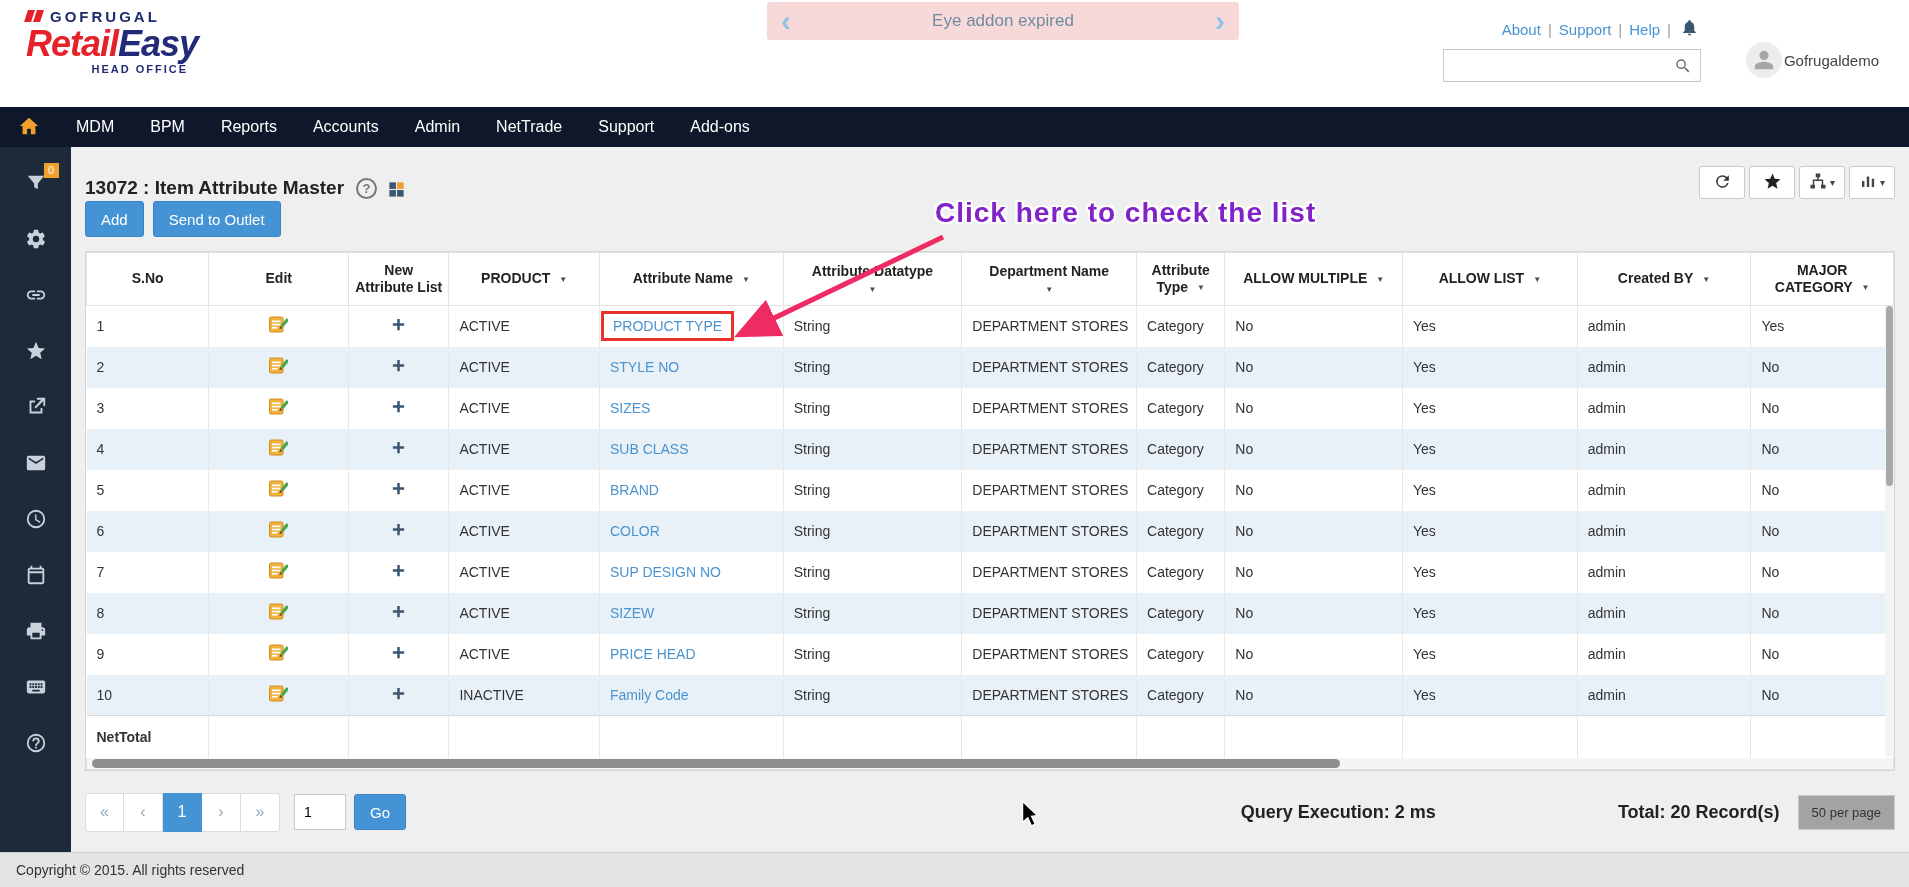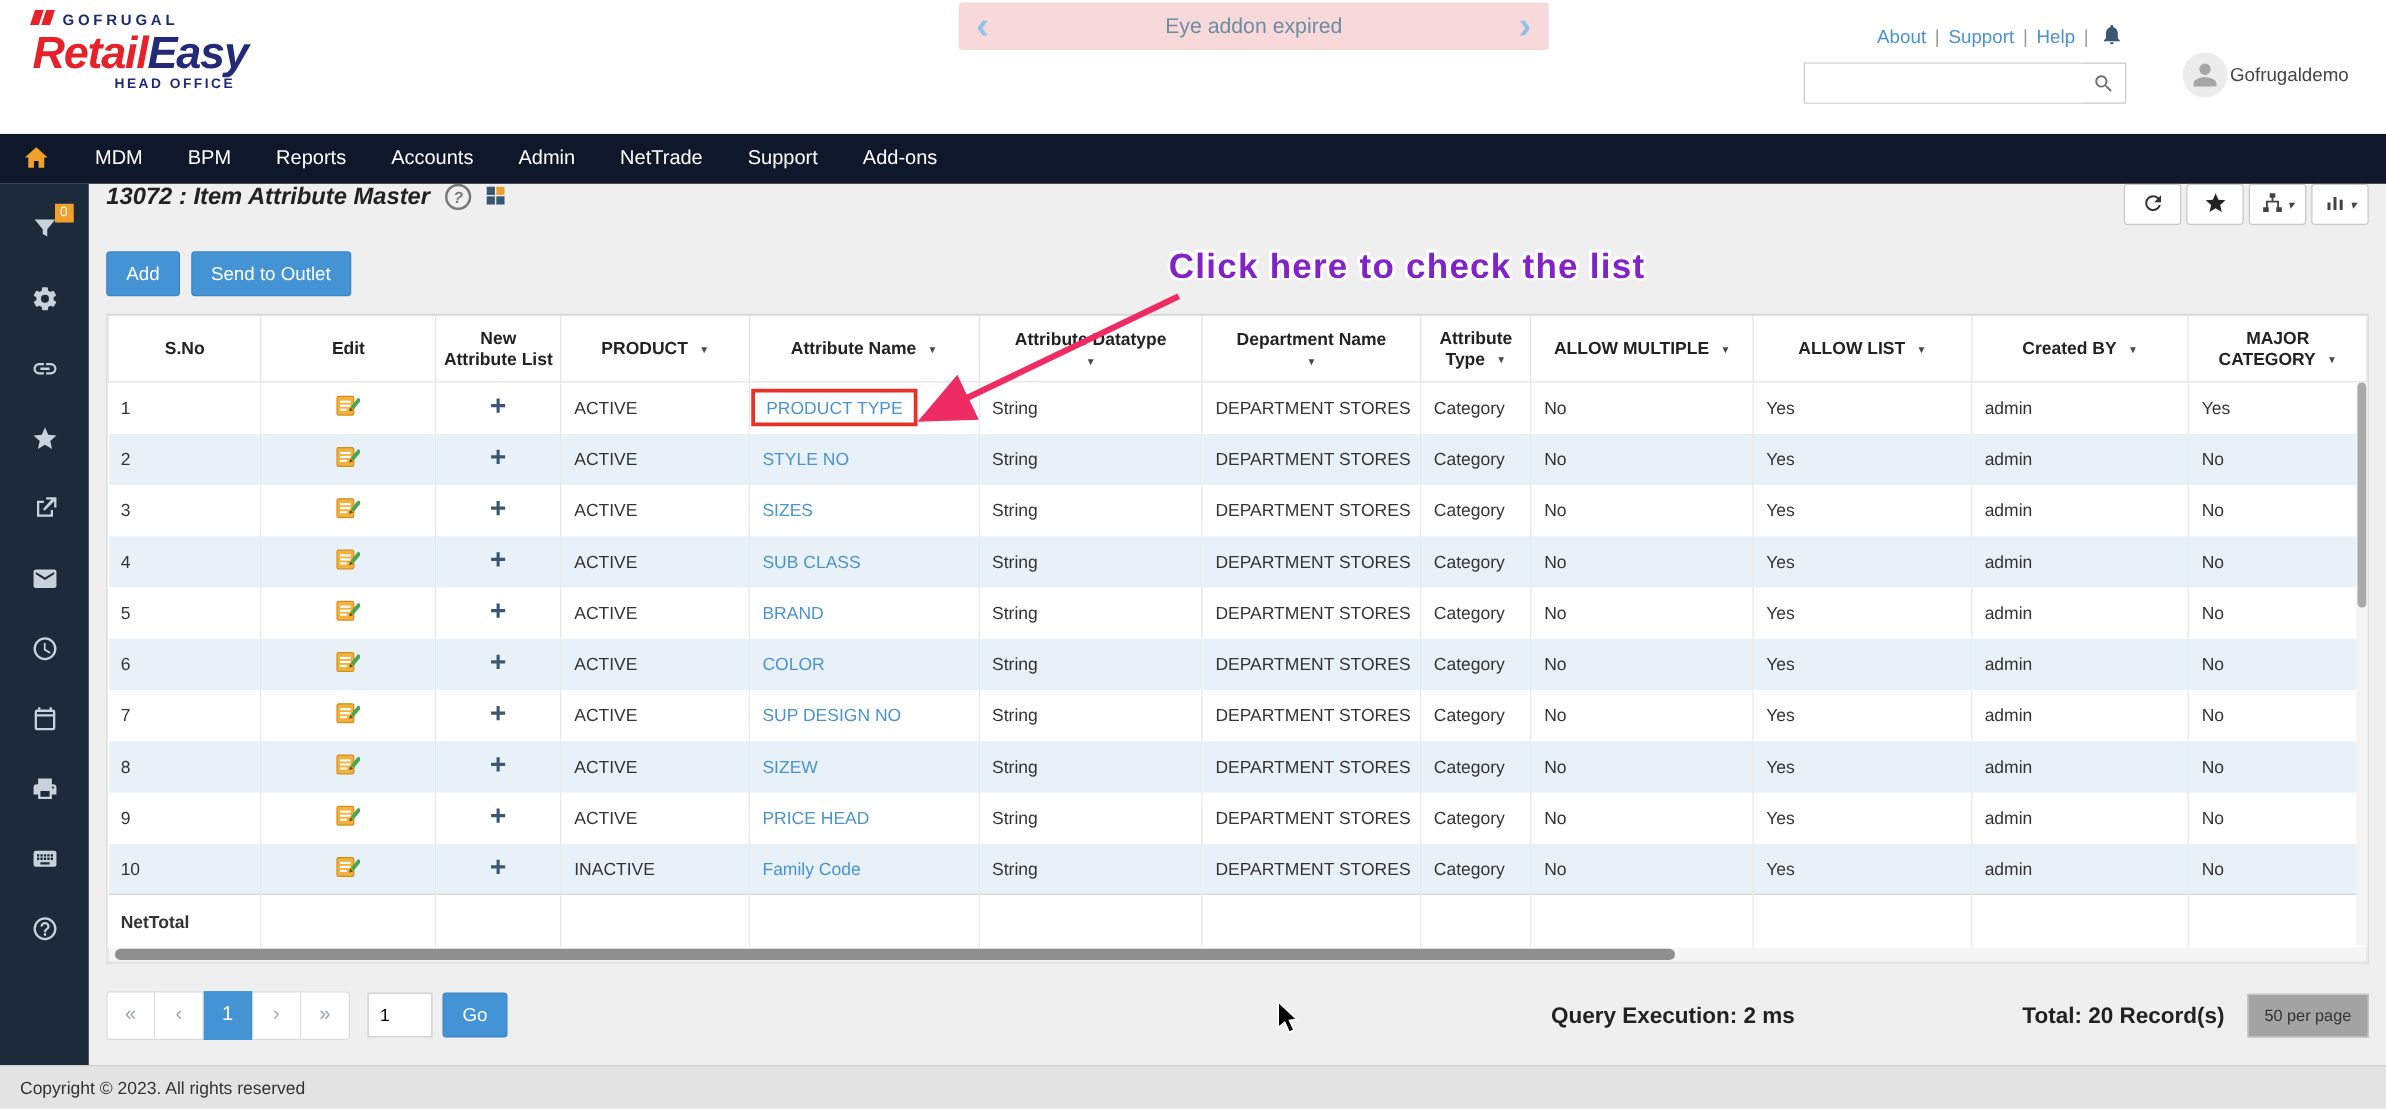--- a/index.html
+++ b/index.html
@@ -3,21 +3,21 @@
 <meta charset="utf-8">
 <style>
   * { margin:0; padding:0; box-sizing:border-box; }
   html,body { width:1909px; height:887px; overflow:hidden; }
   body { font-family:"Liberation Sans", sans-serif; font-size:14px; color:#333; background:#efefef; position:relative; }
   a { text-decoration:none; }
 
   
   .top-header { height:107px; background:#fff; position:relative; }
   .logo { position:absolute; left:26px; top:8px; }
-  .logo-top { font-size:12px; font-weight:bold; letter-spacing:3px; color:#1c2a6e; display:flex; align-items:center; gap:6px; }
+  .logo-top { font-size:15px; font-weight:bold; letter-spacing:3px; color:#1c2a6e; display:flex; align-items:center; gap:6px; }
   .logo-mark { display:inline-block; width:7px; height:12px; background:#e62129; transform:skewX(-18deg); margin-right:2px; }
   .logo-main { font-size:36px; font-weight:bold; font-style:italic; line-height:1.05; letter-spacing:-1px; }
   .logo-red { color:#e62129; } .logo-blue { color:#232a77; }
   .logo-sub { font-size:11px; font-weight:bold; letter-spacing:2px; color:#232a77; text-align:right; margin-right:10px; }
   .banner { position:absolute; left:767px; top:2px; width:472px; height:38px; background:#f7d9d9; border-radius:3px;
             display:flex; align-items:center; justify-content:space-between; padding:0 14px; }
   .banner-chev { color:#8fc3e8; font-size:30px; font-weight:bold; line-height:1; cursor:pointer; }
   .banner-text { color:#708ca1; font-size:17px; }
   .header-right { position:absolute; right:208px; top:18px; display:flex; flex-direction:column; align-items:flex-end; }
   .header-links { display:flex; align-items:center; gap:7px; margin-right:2px; font-size:15px;margin-left:40px; }
@@ -38,21 +38,21 @@
   .nav-item { padding:0 18px; display:flex; align-items:center; font-size:16px; cursor:pointer; }
 
   
   .body-row { display:flex; height:705px; }
   .side-rail { width:71px; background:#1d2a3a; display:flex; flex-direction:column; align-items:center; padding-top:24px; gap:32px; flex:none; }
   .rail-icon { position:relative; width:24px; height:24px; cursor:pointer; display:flex; align-items:center; justify-content:center; }
   .rail-badge { position:absolute; top:-8px; right:-11px; min-width:15px; height:15px; background:#f0a12d; color:#fff;
                 font-size:11px; line-height:15px; text-align:center; padding:0 2px; }
 
   .main { flex:1; position:relative; padding:0 14px; overflow:hidden; }
-  .page-head { height:52px; display:flex; align-items:flex-start;font-style:italic; }
+  .page-head { height:52px; display:flex; align-items:flex-end; }
   .page-title { font-size:19px; font-weight:bold; color:#222; }
   .help-circ { width:21px; height:21px; border:2px solid #787878; border-radius:50%; color:#787878; font-size:13px; font-weight:bold;
                display:inline-flex; align-items:center; justify-content:center; margin-left:12px; cursor:pointer; }
   .grid-ico { margin-left:10px; display:flex; cursor:pointer; }
   .toolbar { margin-left:auto; display:flex; gap:4px; }
   .tool-btn { width:46px; height:33px; background:#fff; border:1px solid #c9c9c9; border-radius:3px;
               display:flex; align-items:center; justify-content:center; gap:3px; cursor:pointer; }
   .tool-caret { font-size:10px; color:#444; }
 
   .actions { display:flex; gap:9px; margin:2px 0 14px 0; height:36px; }
@@ -617,18 +617,18 @@
         <marker id="ah" markerWidth="9" markerHeight="9" refX="7" refY="4" orient="auto">
           <polygon points="0,0 9,4 0,8" fill="#ee2b63"></polygon>
         </marker>
       </defs>
       <line x1="232" y1="12" x2="32" y2="108" stroke="#ee2b63" stroke-width="5" marker-end="url(#ah)"></line>
     </svg>
   </main>
 </div>
 
 <footer class="page-footer">
-  <span>Copyright © 2023. All rights reserved</span>
+  <span>Copyright © 2015. All rights reserved</span>
 </footer>
 
 <svg class="cursor" width="20" height="28" viewBox="0 0 12 19">
   <path d="M1 1 L1 15 L4.5 12 L7 17.5 L9.5 16.3 L7 11 L11 10.5 Z" fill="#000" stroke="#fff" stroke-width="0.8"></path>
 </svg>
 
 </body></html>

